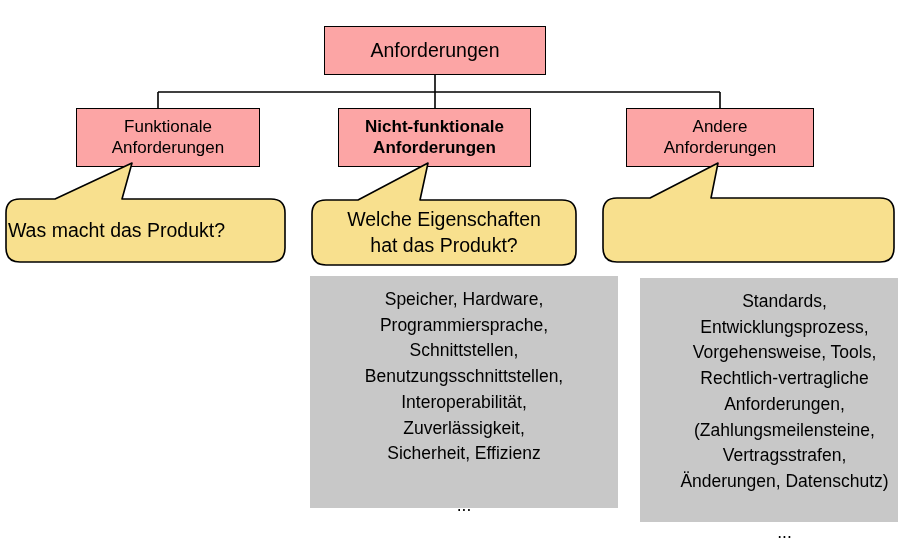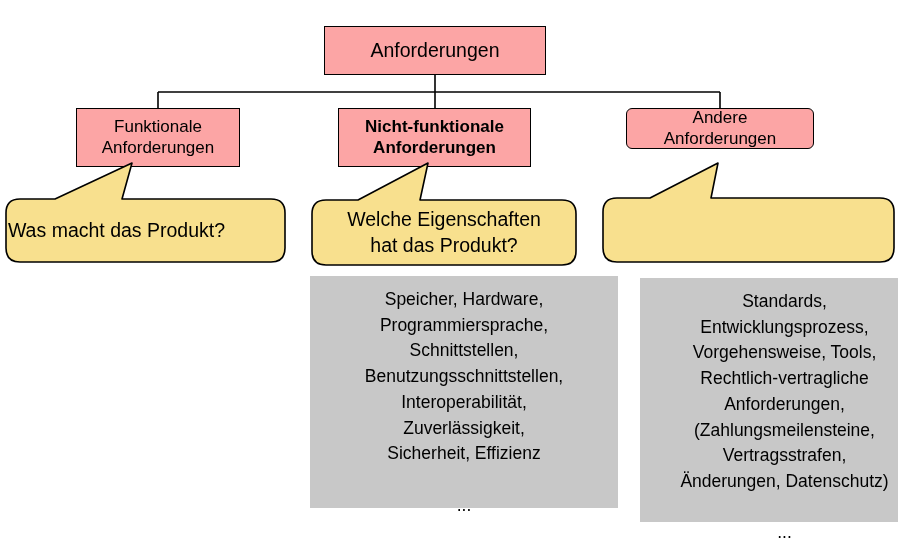--- a/index.html
+++ b/index.html
@@ -45,32 +45,31 @@
   .node-box .node-label {
     display: block;
     white-space: pre-line;
   }
 
   #box-root {
     left: 324px; top: 26px; width: 222px; height: 49px;
     font-size: 19.5px;
   }
   #box-funktionale {
-    left: 76px; top: 108px; width: 164px; height: 59px;
+    left: 76px; top: 108px; width: 184px; height: 59px;
     font-size: 17px;
   }
   #box-nichtfunktionale {
     left: 338px; top: 108px; width: 193px; height: 59px;
     font-size: 17px;
     font-weight: bold;
   }
   #box-andere {
-    left: 626px; top: 108px; width: 188px; height: 41px;
+    left: 626px; top: 108px; width: 188px; height: 59px;
     font-size: 17px;
-    border-radius: 6px;
   }
 
   .gray-box {
     position: absolute;
     box-sizing: border-box;
     background: #c8c8c8;
     border: none;
     z-index: 2;
     display: flex;
     align-items: flex-start;

